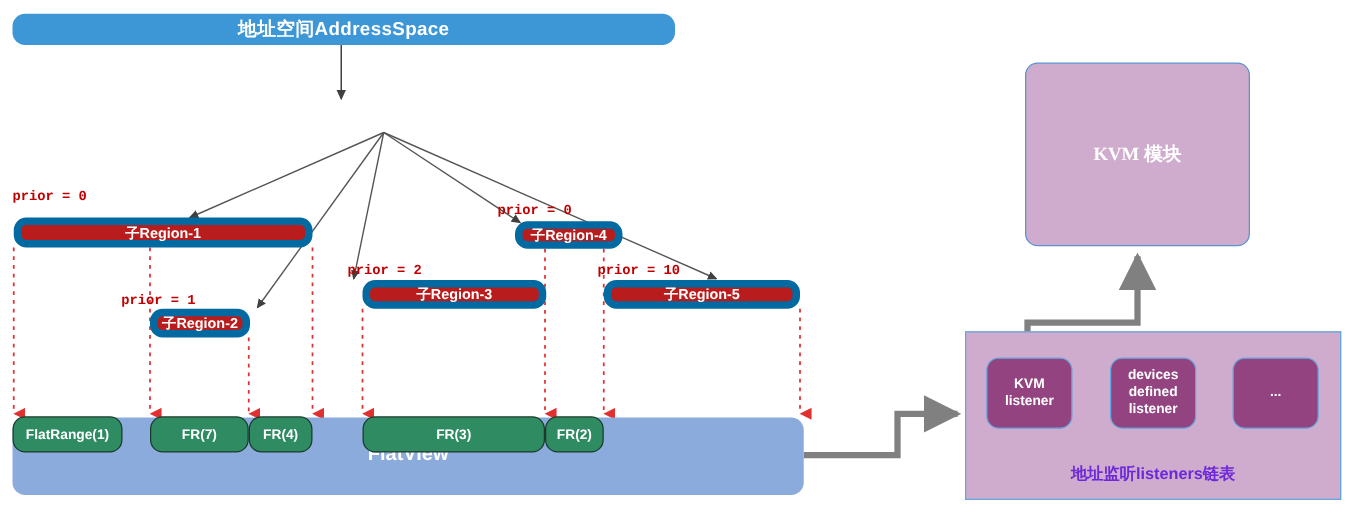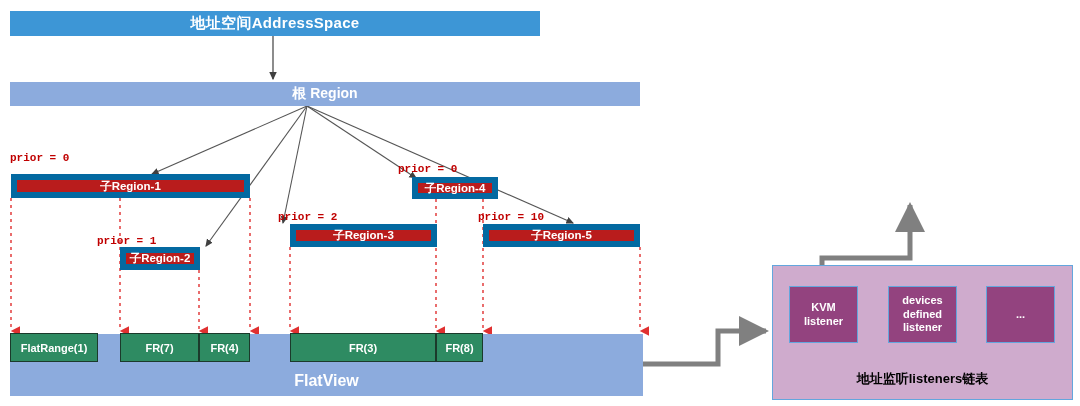--- a/index.html
+++ b/index.html
@@ -1,31 +1,31 @@
 <!DOCTYPE html>
 <html><head>
 <meta charset="utf-8">
 <style>
   html,body{margin:0;padding:0;background:#ffffff;}
   body{width:1080px;height:406px;position:relative;overflow:hidden;
        font-family:"Liberation Sans","DejaVu Sans",sans-serif;}
   #stage{position:absolute;left:0;top:0;width:1080px;height:406px;}
   .box{position:absolute;box-sizing:border-box;display:flex;align-items:center;
-       justify-content:center;color:#ffffff;font-weight:bold;text-align:center;}
+       justify-content:center;color:#ffffff;font-weight:bold;text-align:center;border-radius:10px;}
   .addr-space{background:#3d96d6;font-size:15px;letter-spacing:.3px;}
   .root-region{background:#8cabdd;font-size:14px;}
   .subregion{background:#b91c1c;border:6px solid #0369a1;font-size:11.5px;}
   .flatview{background:#8cabdd;font-size:16px;}
   .frange{background:#2e8b62;border:1px solid #1b3a2b;font-size:11px;}
   .kvm-module{background:#cfabcd;border:1px solid #5a93d0;font-family:"Liberation Serif","DejaVu Serif",serif;
               font-size:15px;font-weight:bold;}
   .listeners-panel{position:absolute;box-sizing:border-box;background:#cfabcd;
                    border:1px solid #63a6dd;}
   .listener-box{background:#93437f;border:1px solid #63a6dd;font-size:11px;line-height:1.25;}
-  .panel-caption{position:absolute;color:#000000;font-weight:bold;font-size:13px;
+  .panel-caption{position:absolute;color:#6d28d9;font-weight:bold;font-size:13px;
                  width:100%;text-align:center;}
   .prior{position:absolute;color:#c00000;font-weight:bold;font-size:11px;
          font-family:"Liberation Mono","DejaVu Sans Mono",monospace;white-space:nowrap;}
   svg.overlay{position:absolute;left:0;top:0;width:1080px;height:406px;pointer-events:none;}
 </style>
 </head>
 <body>
 
 <div id="stage">
 
@@ -66,45 +66,45 @@
     <path d="M643,364 L718,364 L718,331 L766,331" stroke="#808080" stroke-width="5" fill="none" marker-end="url(#ah-gray)"></path>
 
     <path d="M822,314 L822,258 L910,258 L910,205" stroke="#808080" stroke-width="5" fill="none" marker-end="url(#ah-gray)"></path>
 
     <line x1="858" y1="313" x2="883" y2="313" stroke="#555555" stroke-width="2" marker-end="url(#ah-gray)"></line>
     <line x1="957" y1="313" x2="981" y2="313" stroke="#555555" stroke-width="2" marker-end="url(#ah-gray)"></line>
   </svg>
 
   <div class="box addr-space" style="left:10px;top:11px;width:530px;height:25px;">地址空间AddressSpace</div>
 
-  <div class="box root-region" style="left:10px;top:82px;width:630px;height:24px;">根 Region</div>
 
   <div class="box subregion" style="left:11px;top:174px;width:239px;height:24px;">子Region-1</div>
   <div class="prior" style="left:10px;top:152px;">prior = 0</div>
 
   <div class="box subregion" style="left:120px;top:247px;width:80px;height:23px;">子Region-2</div>
   <div class="prior" style="left:97px;top:235px;">prior = 1</div>
 
   <div class="box subregion" style="left:290px;top:224px;width:147px;height:23px;">子Region-3</div>
   <div class="prior" style="left:278px;top:211px;text-align:right;">prior = 2</div>
 
   <div class="box subregion" style="left:412px;top:177px;width:86px;height:22px;">子Region-4</div>
   <div class="prior" style="left:398px;top:163px;">prior = 0</div>
 
   <div class="box subregion" style="left:483px;top:224px;width:157px;height:23px;">子Region-5</div>
   <div class="prior" style="left:478px;top:211px;">prior = 10</div>
 
-  <div class="box flatview" style="left:10px;top:334px;width:633px;height:62px;align-items:flex-end;padding-bottom:6px;">FlatView</div>
+  <div class="box flatview" style="left:10px;top:334px;width:633px;height:62px;align-items:flex-end;padding-bottom:23px;">FlatView</div>
 
   <div class="box frange" style="left:10px;top:333px;width:88px;height:29px;">FlatRange(1)</div>
   <div class="box frange" style="left:120px;top:333px;width:79px;height:29px;">FR(7)</div>
   <div class="box frange" style="left:199px;top:333px;width:51px;height:29px;">FR(4)</div>
   <div class="box frange" style="left:290px;top:333px;width:146px;height:29px;">FR(3)</div>
-  <div class="box frange" style="left:436px;top:333px;width:47px;height:29px;">FR(8)</div>
+  <div class="box frange" style="left:436px;top:333px;width:47px;height:29px;">FR(2)</div>
 
+  <div class="box kvm-module" style="left:820px;top:50px;width:180px;height:147px;">KVM 模块</div>
 
   <div class="listeners-panel" style="left:772px;top:265px;width:301px;height:135px;">
     <div class="box listener-box" style="left:16px;top:20px;width:69px;height:57px;white-space:pre-line;">KVM
 listener</div>
     <div class="box listener-box" style="left:115px;top:20px;width:69px;height:57px;white-space:pre-line;">devices
 defined
 listener</div>
     <div class="box listener-box" style="left:213px;top:20px;width:69px;height:57px;white-space:pre-line;">...</div>
     <div class="panel-caption" style="left:0;top:104px;">地址监听listeners链表</div>
   </div>

